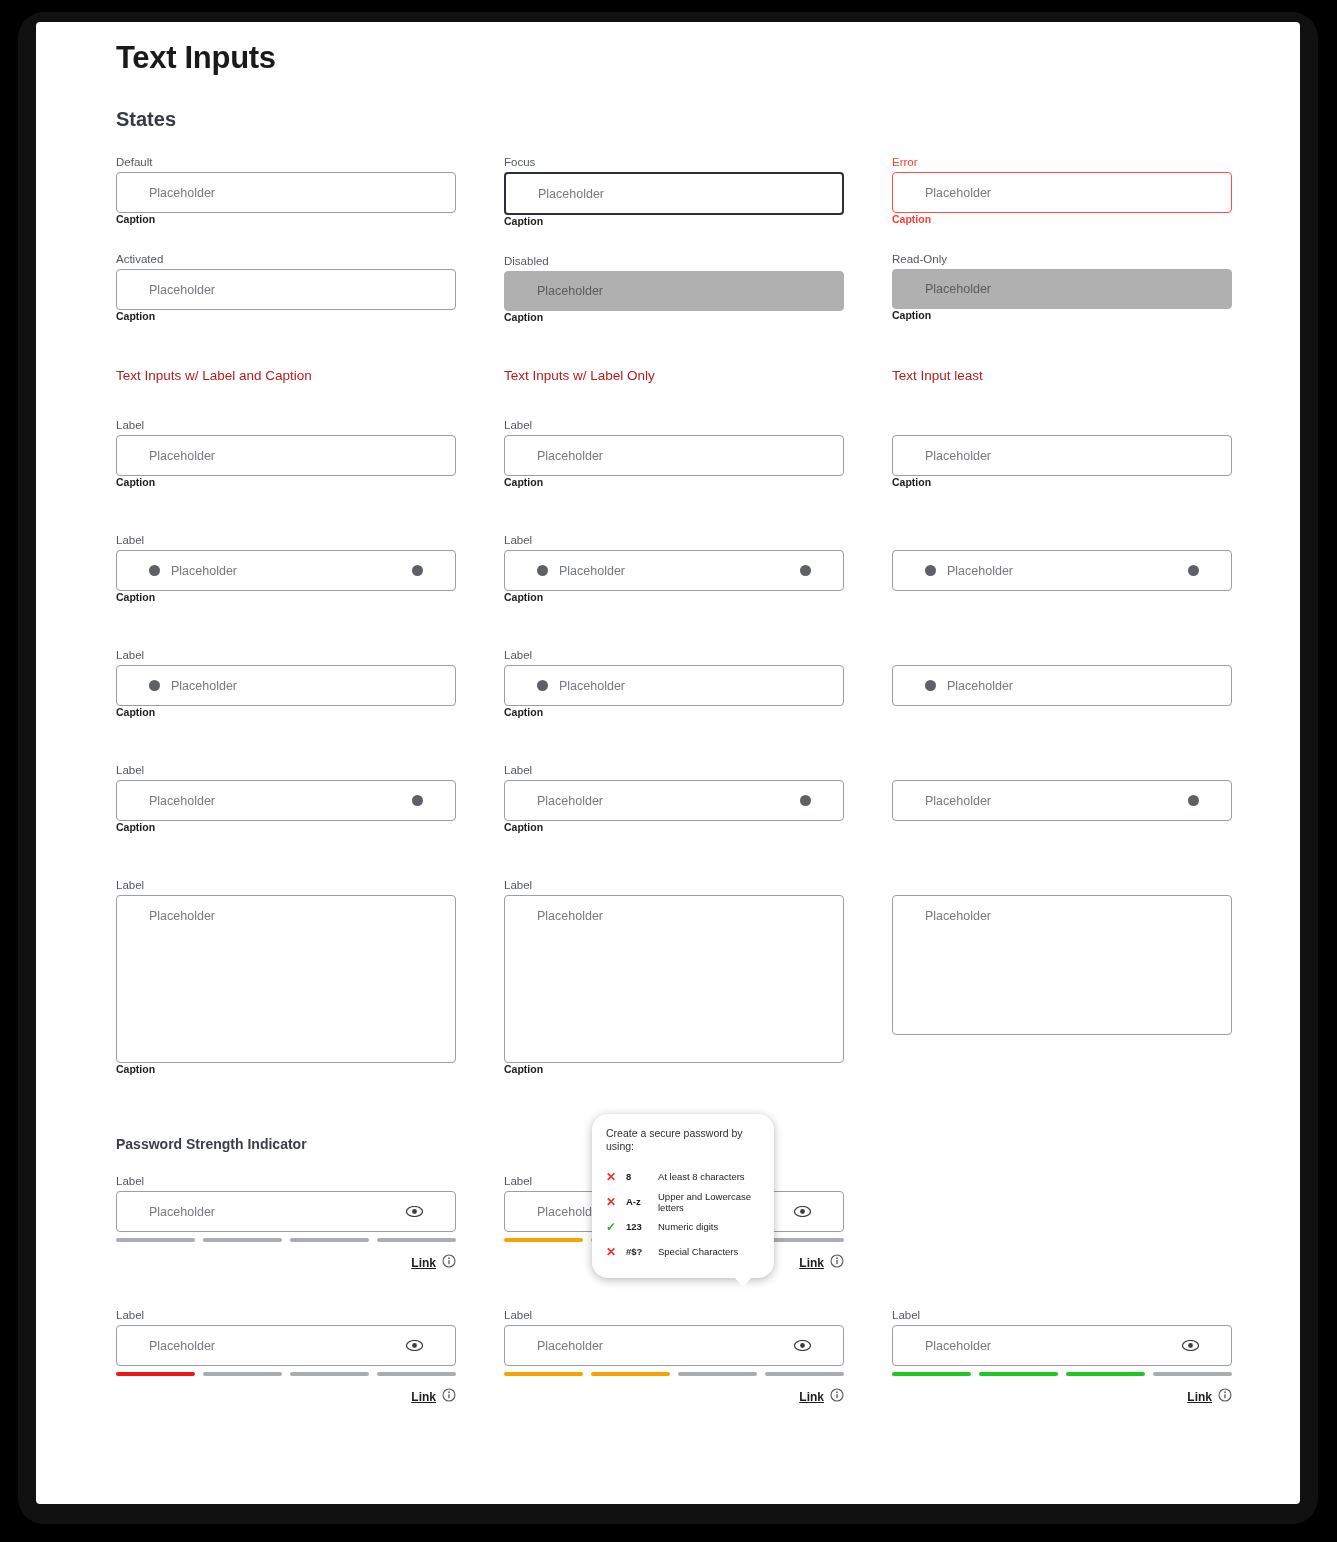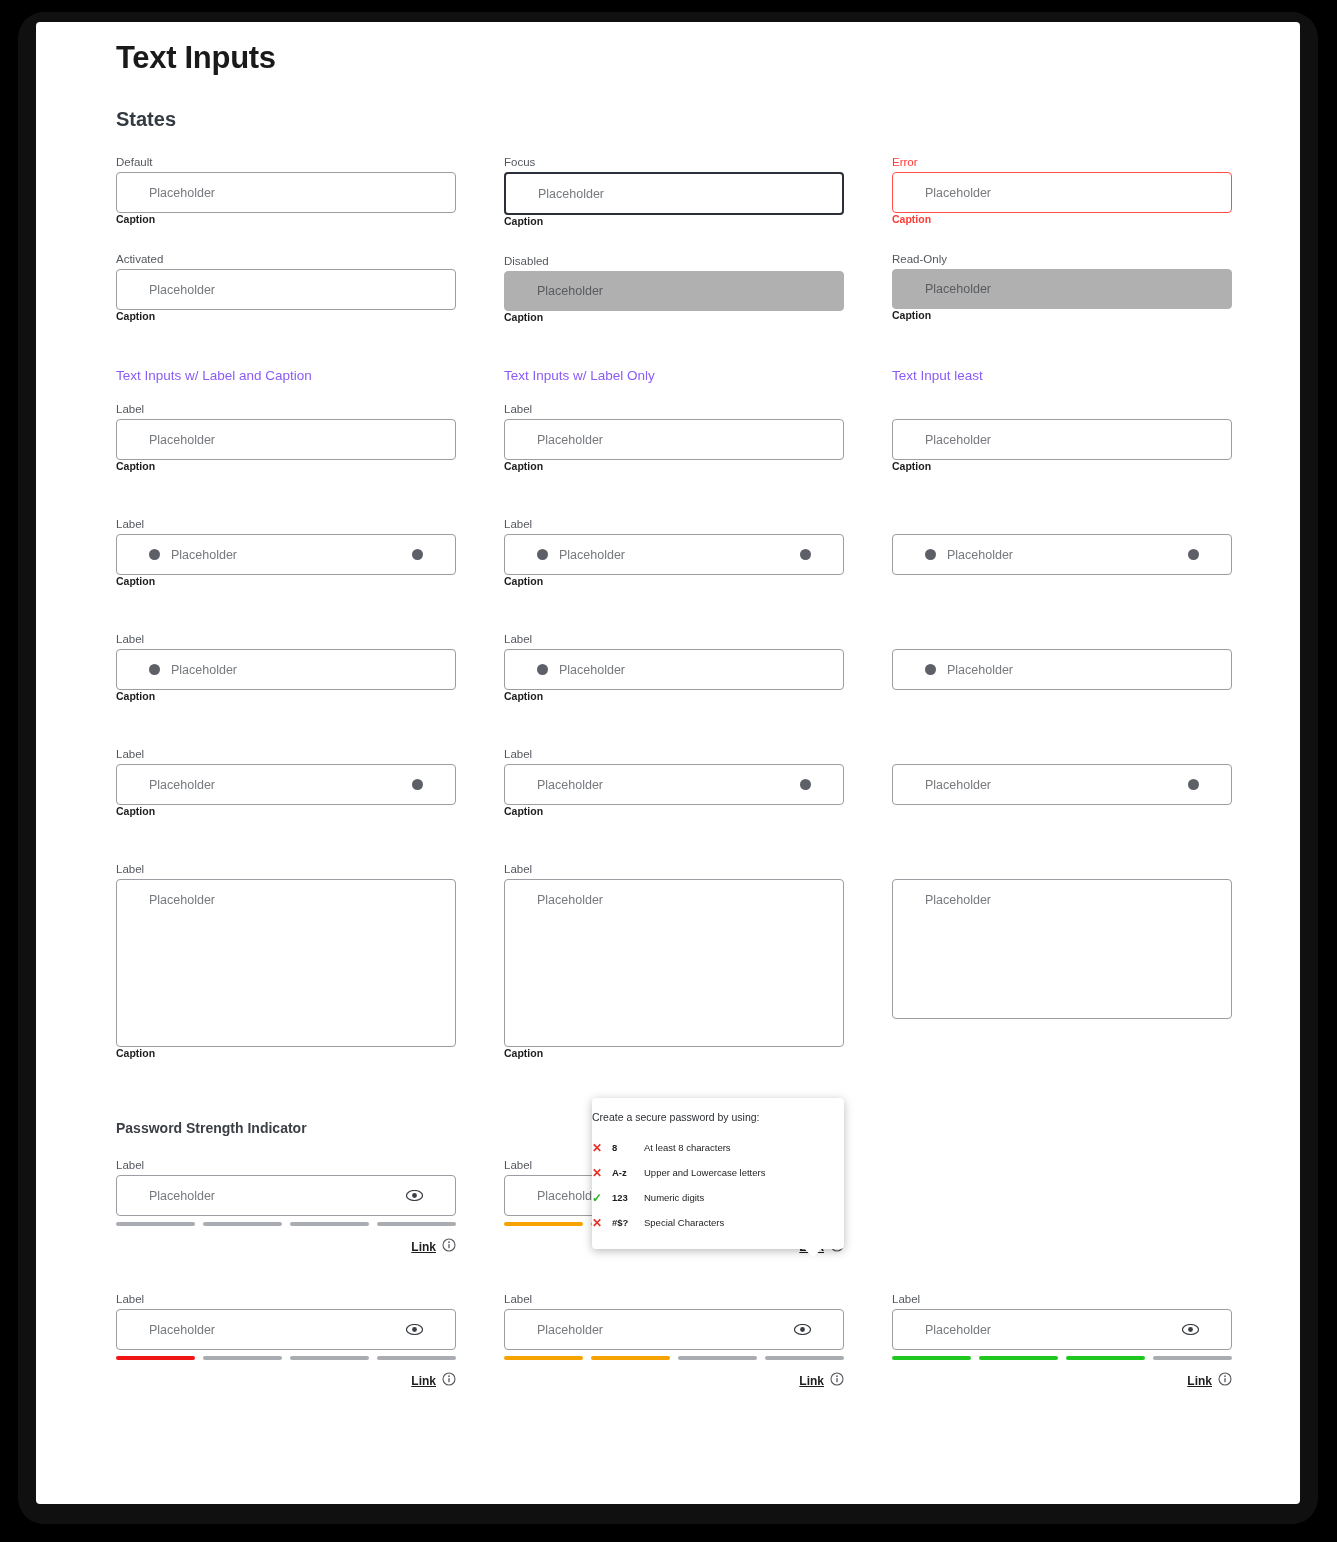--- a/index.html
+++ b/index.html
@@ -54,22 +54,22 @@
     margin-bottom: 32px;
   }
   h2.section-title {
     font-size: 20px;
     font-weight: bold;
     color: #333a42;
     margin-bottom: 24px;
   }
   .group-title {
     font-size: 13.5px;
-    color: #8b5cf6;
-    margin-bottom: 19px;
+    color: #b91c1c;
+    margin-bottom: 35px;
   }
   .sub-title {
     font-size: 14px;
     font-weight: bold;
     color: #3b3f45;
   }
 
   .label {
     font-size: 11.5px;
     color: #54585e;
@@ -175,25 +175,25 @@
   .link-text {
     font-size: 12px;
     font-weight: bold;
     color: #1d1d1d;
     text-decoration: underline;
   }
 
   
   .tooltip {
     position: absolute;
-    width: 252px;
+    width: 182px;
     background: #fff;
-    border-radius: 4px;
+    border-radius: 16px;
     box-shadow: 0 2px 10px rgba(0,0,0,0.28);
-    padding: 13px 14px 14px 0;
+    padding: 13px 14px 14px 14px;
     z-index: 40;
   }
   .tt-head {
     font-size: 10.5px;
     color: #2c2f34;
     margin-bottom: 11px;
     line-height: 13px;
   }
   .tt-row {
     display: grid;

